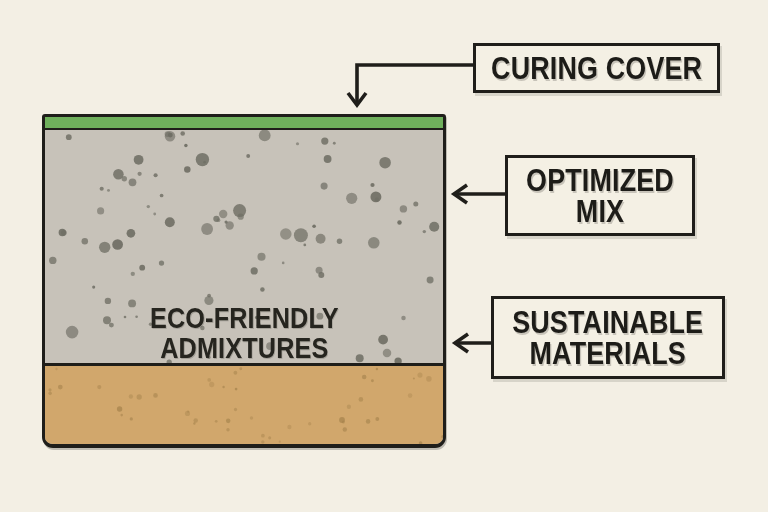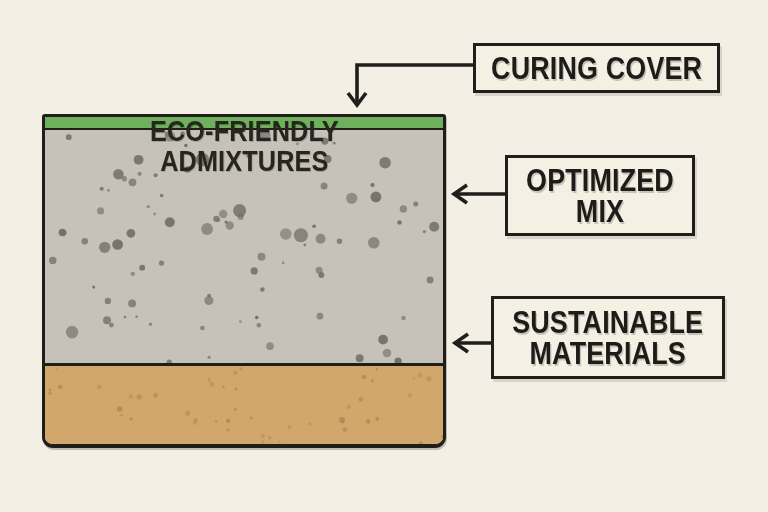--- a/index.html
+++ b/index.html
@@ -28,21 +28,21 @@
   }
   .layer-cover{
     height:11px;flex:none;
     background:#6fb05c;
     border-bottom:2px solid #1f1e1a;
   }
   .layer-concrete{
     position:relative;flex:none;height:233px;
     background:#c7c2b9;
     border-bottom:3px solid #1f1e1a;
-    display:flex;align-items:flex-start;justify-content:center;
+    display:flex;align-items:flex-end;justify-content:center;
   }
   .layer-sand{
     position:relative;flex:1;
     background:#d1a76c;
   }
   svg.texture{
     position:absolute;inset:0;width:100%;height:100%;
     display:block;
   }
   .block-label{

